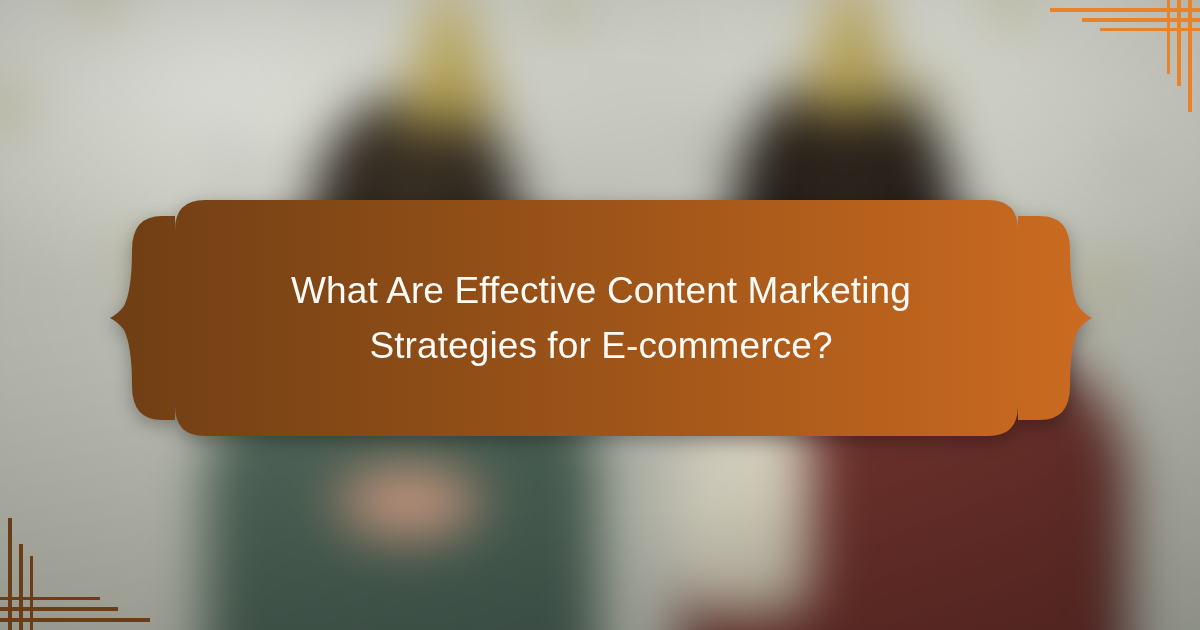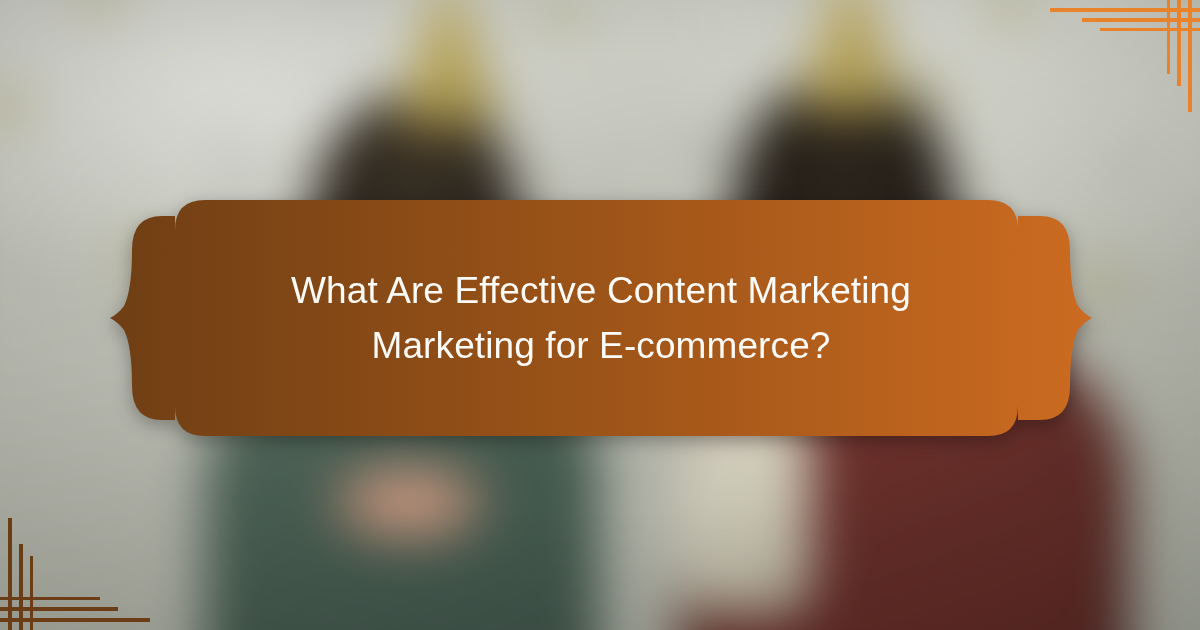--- a/index.html
+++ b/index.html
@@ -239,21 +239,21 @@
           Q 22 92 22 52
           Q 22 18 52 18
           L 65 18
           L 65 32
           Q 65 2 95 2
           Z"></path>
       </svg>
     </div>
     <div class="banner-text">
       <div class="title-line" style="color: rgb(253, 251, 248);">What Are Effective Content Marketing</div>
-      <div class="title-line" style="color: rgb(253, 251, 248);">Marketing for E-commerce?</div>
+      <div class="title-line" style="color: rgb(253, 251, 248);">Strategies for E-commerce?</div>
     </div>
   </div>
 
   <div class="corner corner-tr">
     <span class="h1" style="background: rgb(232, 131, 43);"></span>
     <span class="h2" style="background: rgb(232, 131, 43);"></span>
     <span class="h3" style="background: rgb(232, 131, 43);"></span>
     <span class="v1" style="background: rgb(232, 131, 43);"></span>
     <span class="v2" style="background: rgb(232, 131, 43);"></span>
     <span class="v3" style="background: rgb(232, 131, 43);"></span>

